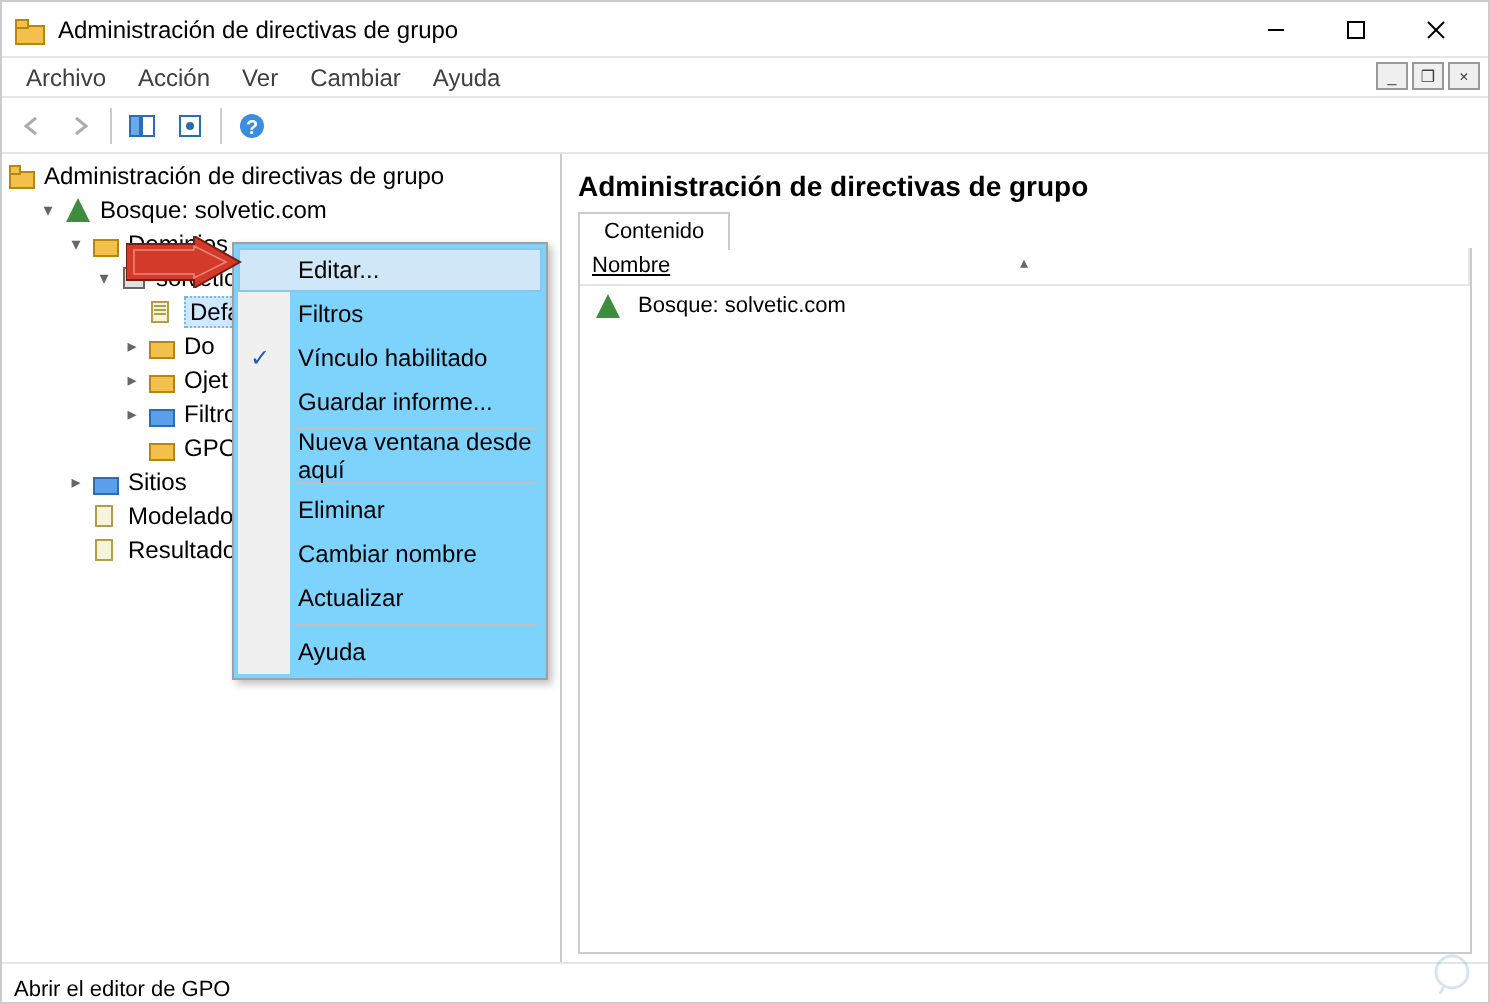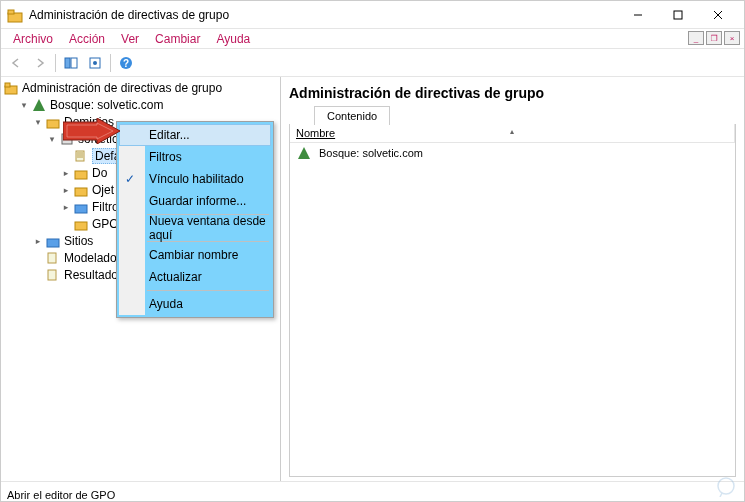--- a/index.html
+++ b/index.html
@@ -35,21 +35,21 @@
     color: #333;
   }
   
   .menubar {
     height: 20px;
     display: flex;
     align-items: center;
     padding: 0 4px;
     border-bottom: 1px solid #e5e5e5;
     font-size: 12px;
-    color: #be185d;
+    color: #404040;
     position: relative;
   }
   .menubar .menu-item { padding: 2px 8px; }
   .mdi-controls {
     position: absolute; right: 4px; top: 2px;
     display: flex; gap: 2px;
   }
   .mdi-btn {
     width: 16px; height: 14px;
     border: 1px solid #999;
@@ -92,21 +92,20 @@
     padding: 4px 8px;
   }
   .content-title {
     font-size: 14px;
     font-weight: bold;
     padding: 4px 0;
   }
   .tabs {
     display: flex;
     border-bottom: 1px solid #ccc;
-    margin-left: 25px;
   }
   .tab {
     padding: 3px 12px;
     border: 1px solid #ccc;
     border-bottom: none;
     background: #fff;
     font-size: 11px;
     position: relative;
     top: 1px;
   }
@@ -478,20 +477,23 @@
   </div>
   <div class="cm-item">
       <span>Guardar informe...</span>
     </div>
   <div class="cm-sep"></div>
   <div class="cm-item">
       <span>Nueva ventana desde aquí</span>
     </div>
   <div class="cm-sep"></div>
   <div class="cm-item">
+      <span>Eliminar</span>
+    </div>
+  <div class="cm-item">
       <span>Cambiar nombre</span>
     </div>
   <div class="cm-item">
       <span>Actualizar</span>
     </div>
   <div class="cm-sep"></div>
   <div class="cm-item">
       <span>Ayuda</span>
     </div>
 </div>

